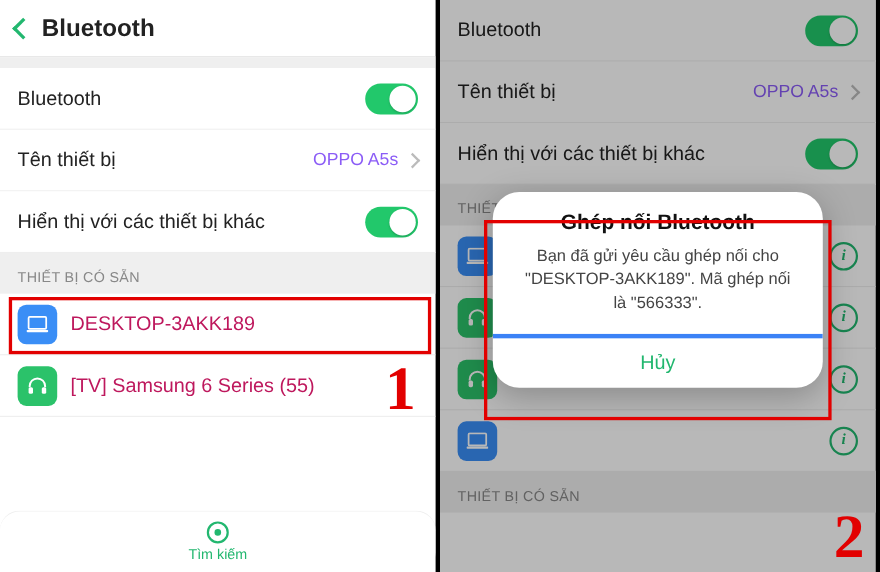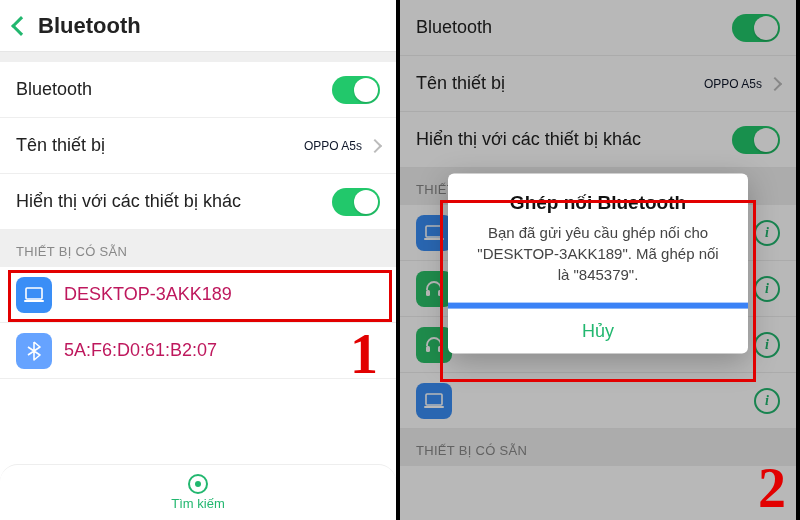--- a/index.html
+++ b/index.html
@@ -6,21 +6,21 @@
   html, body { width: 800px; height: 520px; font-family: -apple-system, Helvetica, Arial, sans-serif; background: #000; }
   .wrap { display: flex; width: 800px; height: 520px; }
   .pane { position: relative; background: #fff; height: 520px; overflow: hidden; }
   .pane.left { width: 400px; border-right: 4px solid #000; }
   .pane.right { width: 396px; }
   .header { display: flex; align-items: center; height: 52px; padding: 0 14px; border-bottom: 1px solid #e6e6e6; }
   .back { width: 14px; height: 14px; border-left: 3px solid #22b76f; border-bottom: 3px solid #22b76f; transform: rotate(45deg); margin-right: 10px; }
   .h-title { font-size: 22px; font-weight: 600; color: #222; }
   .row { display: flex; align-items: center; justify-content: space-between; height: 56px; padding: 0 16px; border-bottom: 1px solid #eee; background: #fff; }
   .row .label { font-size: 18px; color: #222; }
-  .row .value { font-size: 12px; color: #0f172a; }
+  .row .value { font-size: 16px; color: #8b5cf6; }
   .sect { background: #efefef; font-size: 13px; color: #888; padding: 14px 16px 8px; letter-spacing: .3px; }
   .dev { display: flex; align-items: center; height: 56px; padding: 0 16px; border-bottom: 1px solid #eee; }
   .dev .ic { width: 36px; height: 36px; border-radius: 8px; display: flex; align-items: center; justify-content: center; margin-right: 12px; flex-shrink: 0; }
   .dev .name { font-size: 18px; color: #be185d; }
   .dev .info { width: 26px; height: 26px; border: 2px solid #22b76f; border-radius: 50%; color: #22b76f; font-size: 14px; font-weight: 700; display: flex; align-items: center; justify-content: center; margin-left: auto; font-style: italic; font-family: Georgia, serif; }
   .ic-blue { background: #3a8ef6; }
   .ic-green { background: #2bc26a; }
   .ic-bt { background: #66a3ff; border-radius: 50%; }
   .toggle { width: 48px; height: 28px; border-radius: 14px; background: #22c86b; position: relative; }
   .toggle::after { content: ""; position: absolute; right: 2px; top: 2px; width: 24px; height: 24px; background: #fff; border-radius: 50%; box-shadow: 0 1px 2px rgba(0,0,0,.2); }
@@ -29,24 +29,24 @@
   .hl.left-box { left: 8px; top: 270px; width: 384px; height: 52px; }
   .step { position: absolute; color: #e20000; font-size: 56px; font-weight: 700; font-family: Georgia, 'Times New Roman', serif; }
   .step.one { right: 18px; top: 322px; }
   .step.two { right: 10px; bottom: 0; }
   .bottom { position: absolute; left: 0; right: 0; bottom: 0; height: 56px; display: flex; flex-direction: column; align-items: center; justify-content: center; color: #22b76f; border-top: 1px solid #eee; background: #fff; border-radius: 18px; }
   .bottom .btxt { font-size: 13px; margin-top: 2px; }
   .target { width: 20px; height: 20px; border: 2px solid #22b76f; border-radius: 50%; position: relative; }
   .target::after { content: ""; position: absolute; left: 5px; top: 5px; width: 6px; height: 6px; background: #22b76f; border-radius: 50%; }
   
   .dim { position: absolute; inset: 0; background: rgba(0,0,0,.28); }
-  .dialog { position: absolute; left: 50%; top: 50%; transform: translate(-50%, -48%); width: 300px; background: #fff; border-radius: 6px; box-shadow: 0 8px 30px rgba(0,0,0,.25); overflow: hidden; }
+  .dialog { position: absolute; left: 50%; top: 50%; transform: translate(-50%, -48%); width: 300px; background: #fff; border-radius: 24px; box-shadow: 0 8px 30px rgba(0,0,0,.25); overflow: hidden; }
   .dialog .dtitle { text-align: center; font-size: 19px; font-weight: 600; padding: 18px 16px 8px; color: #111; }
   .dialog .dbody { text-align: center; font-size: 15px; color: #444; padding: 0 22px 18px; line-height: 1.4; }
-  .dialog .dbtn { border-top: 6px solid #3b82f6; text-align: center; color: #22b76f; font-size: 18px; padding: 12px 0; }
+  .dialog .dbtn { border-top: 4px solid #3b82f6; text-align: center; color: #22b76f; font-size: 18px; padding: 12px 0; }
   .hl.right-box { left: 40px; top: 200px; width: 316px; height: 182px; }
   
   svg { display: block; }
 </style>
 </head>
 <body>
 
 <div class="wrap">
 
   <div class="pane left">
@@ -78,26 +78,28 @@
     <div class="dev">
       <div class="ic ic-blue">
         <svg width="20" height="16" viewBox="0 0 20 16">
             <rect x="2" y="1" width="16" height="11" rx="1" fill="none" stroke="#fff" stroke-width="1.6"></rect>
             <rect x="0" y="13" width="20" height="2" rx="1" fill="#fff"></rect>
           </svg>
       </div>
       <span class="name">DESKTOP-3AKK189</span>
     </div>
     <div class="dev">
-      <div class="ic ic-bt">
-        <svg width="14" height="20" viewBox="0 0 14 20">
-            <path d="M7 1v18l6-5-12-8m0 8 12-8-6-5" fill="none" stroke="#fff" stroke-width="1.6" stroke-linejoin="round"></path>
+      <div class="ic ic-green">
+        <svg width="20" height="20" viewBox="0 0 20 20">
+            <path d="M3 11v-1a7 7 0 0 1 14 0v1" fill="none" stroke="#fff" stroke-width="1.8"></path>
+            <rect x="2" y="11" width="4" height="6" rx="1.5" fill="#fff"></rect>
+            <rect x="14" y="11" width="4" height="6" rx="1.5" fill="#fff"></rect>
           </svg>
       </div>
-      <span class="name">5A:F6:D0:61:B2:07</span>
+      <span class="name">[TV] Samsung 6 Series (55)</span>
     </div>
 
     <div class="bottom">
       <div class="target"></div>
       <div class="btxt">Tìm kiếm</div>
     </div>
 
     <div class="hl left-box"></div>
     <div class="step one">1</div>
   </div>
@@ -164,21 +166,21 @@
       <span class="name">&nbsp;</span>
       <span class="info">i</span>
     </div>
 
     <div class="sect">THIẾT BỊ CÓ SẴN</div>
 
     <div class="dim"></div>
 
     <div class="dialog">
       <div class="dtitle">Ghép nối Bluetooth</div>
-      <div class="dbody">Bạn đã gửi yêu cầu ghép nối cho "DESKTOP-3AKK189". Mã ghép nối là "845379".</div>
+      <div class="dbody">Bạn đã gửi yêu cầu ghép nối cho "DESKTOP-3AKK189". Mã ghép nối là "566333".</div>
       <div class="dbtn">Hủy</div>
     </div>
 
     <div class="hl right-box"></div>
     <div class="step two">2</div>
   </div>
 
 </div>
 
 </body></html>

